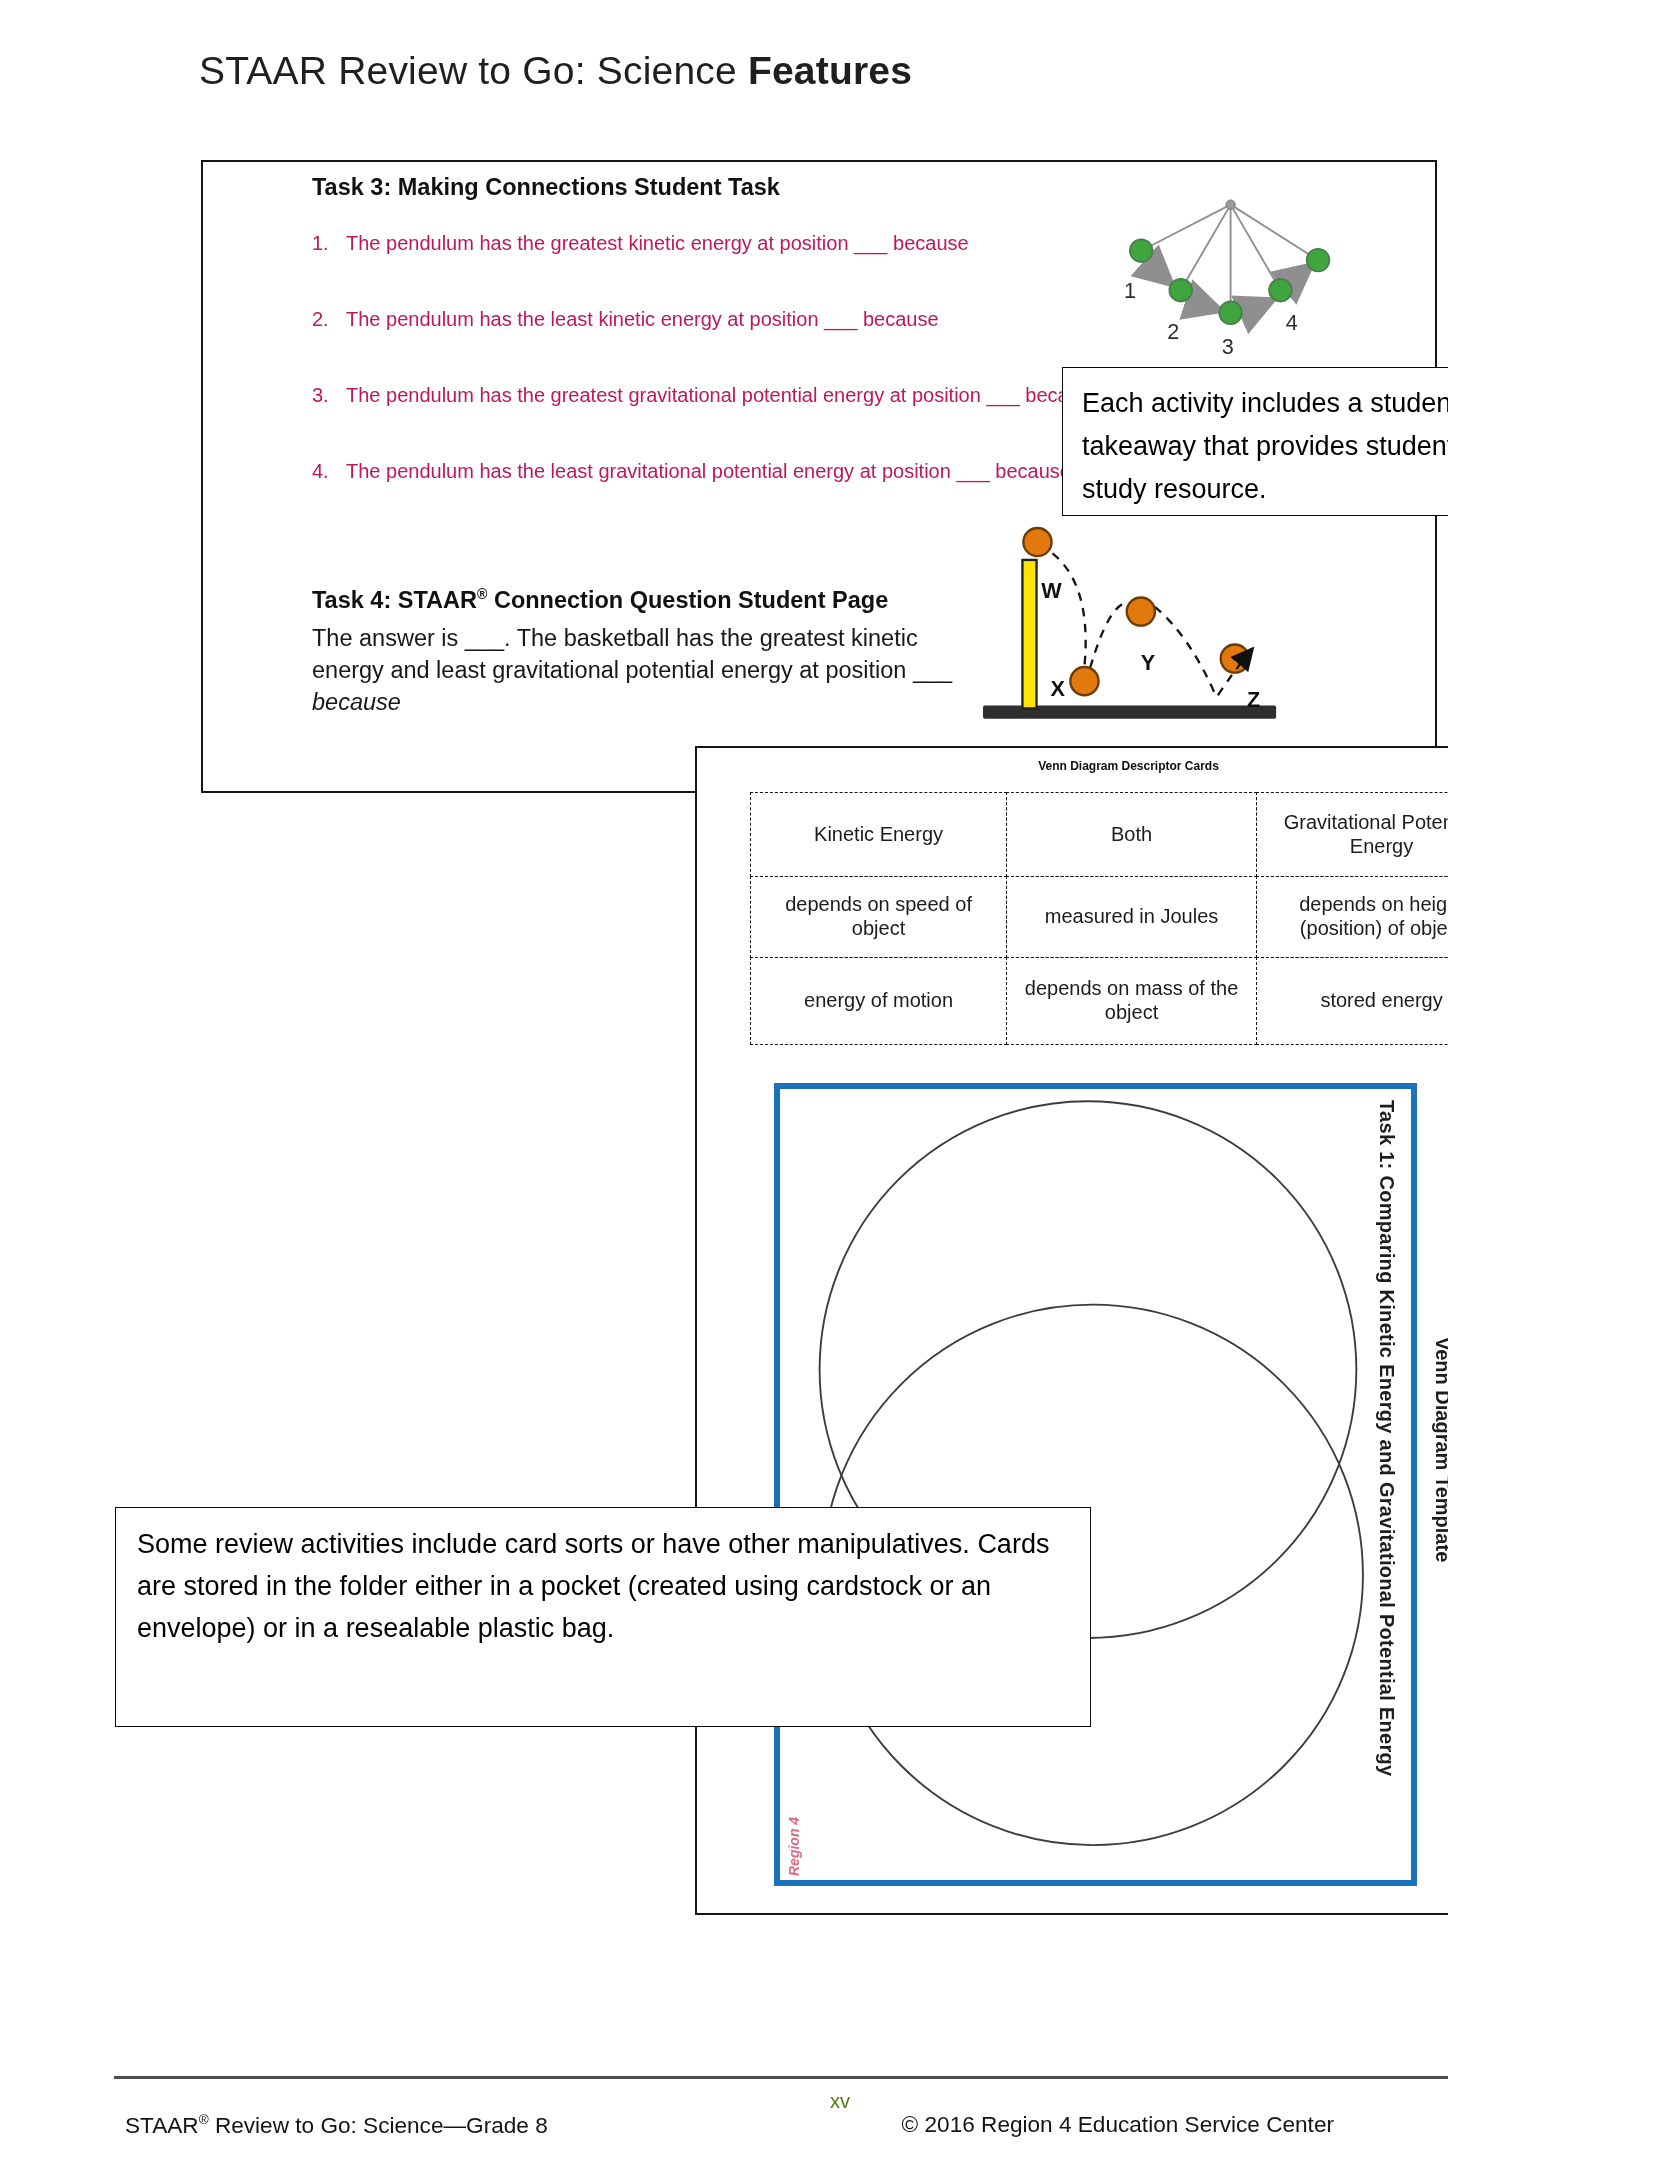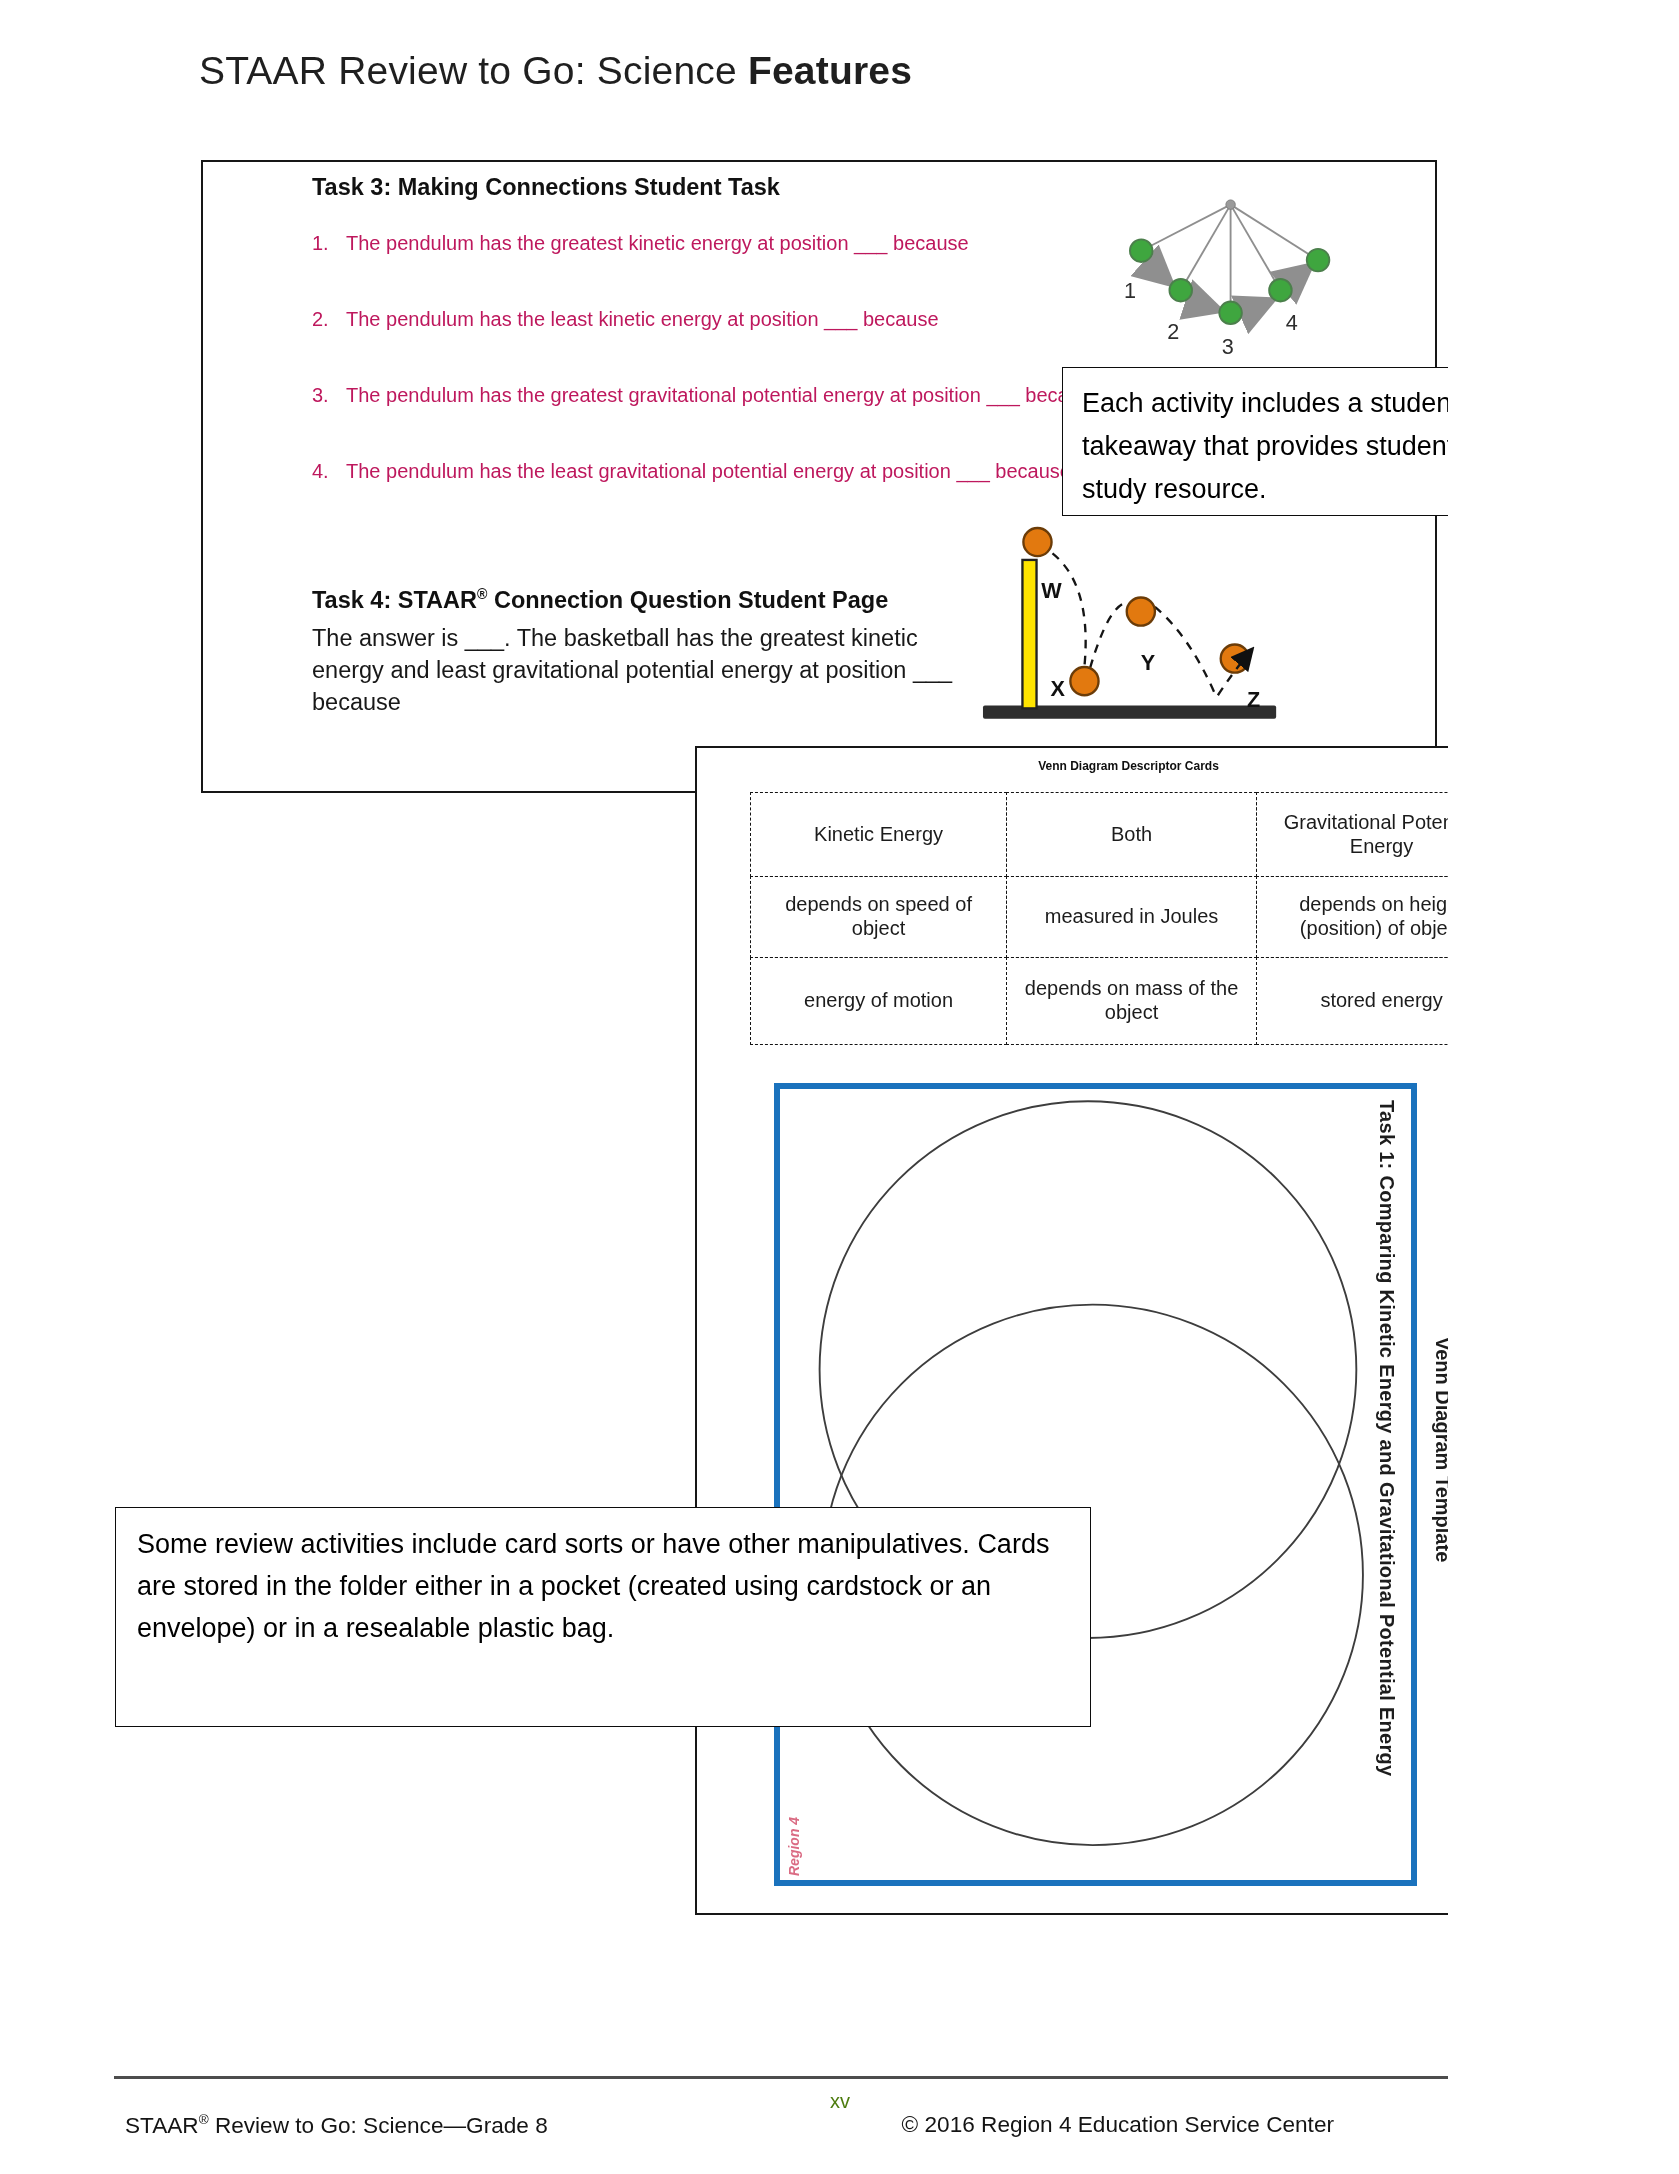--- a/index.html
+++ b/index.html
@@ -99,21 +99,21 @@
       <text x="66" y="166" font-size="23" fill="#2e2e2e" text-anchor="middle">2</text>
       <text x="124" y="182" font-size="23" fill="#2e2e2e" text-anchor="middle">3</text>
       <text x="192" y="156" font-size="23" fill="#2e2e2e" text-anchor="middle">4</text>
     </svg>
 
     <div class="abs task-header nowrap" style="left:109px;top:424px;">
       <span>Task 4: STAAR</span><sup>®</sup><span> Connection Question Student Page</span>
     </div>
     <div class="abs t4line" style="left:109px;top:463px;">The answer is ___. The basketball has the greatest kinetic</div>
     <div class="abs t4line" style="left:109px;top:495px;">energy and least gravitational potential energy at position ___</div>
-    <div class="abs t4line" style="left:109px;top:527px;">because</div>
+    <div class="abs t4line" style="left:109px;top:527px;font-style:italic;">because</div>
 
     <svg class="abs" style="left:776px;top:350px;" width="303" height="218" viewBox="0 0 322 232">
       <defs>
         <marker id="barrow" markerWidth="10" markerHeight="10" refX="7" refY="5" orient="auto">
           <path d="M0,0 L10,5 L0,10 z" fill="#101010"></path>
         </marker>
       </defs>
       <rect x="4" y="206" width="312" height="14" rx="2" fill="#2e2e2e"></rect>
       <rect x="46" y="51" width="15" height="158" fill="#ffe400" stroke="#222" stroke-width="2.5"></rect>
       <path d="M78,44 Q120,78 112,164" fill="none" stroke="#151515" stroke-width="2.5" stroke-dasharray="9 8"></path>

